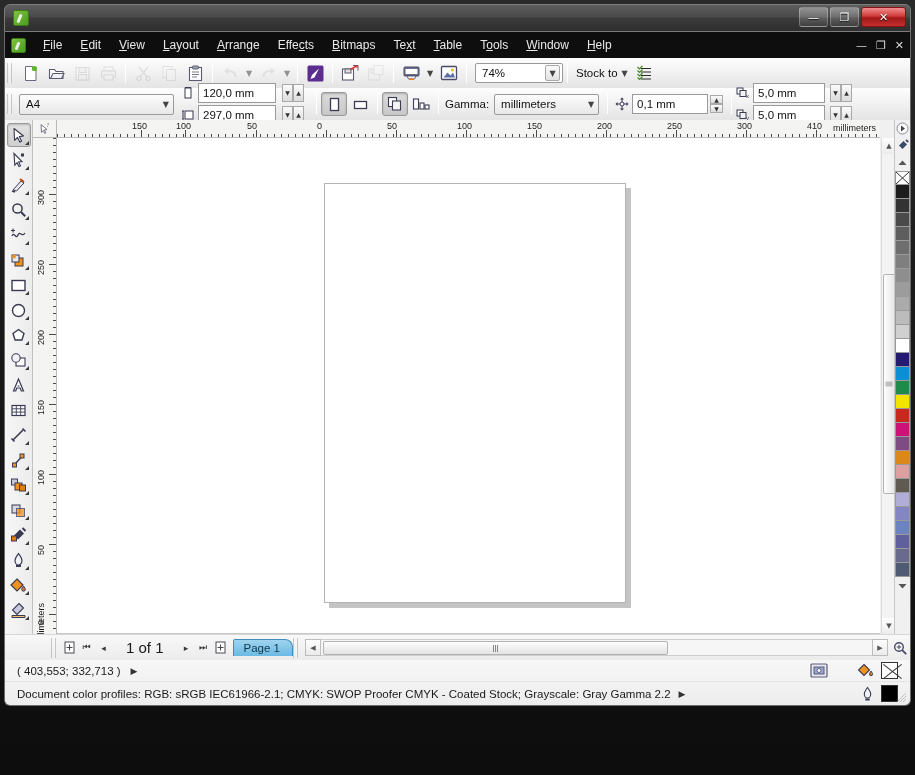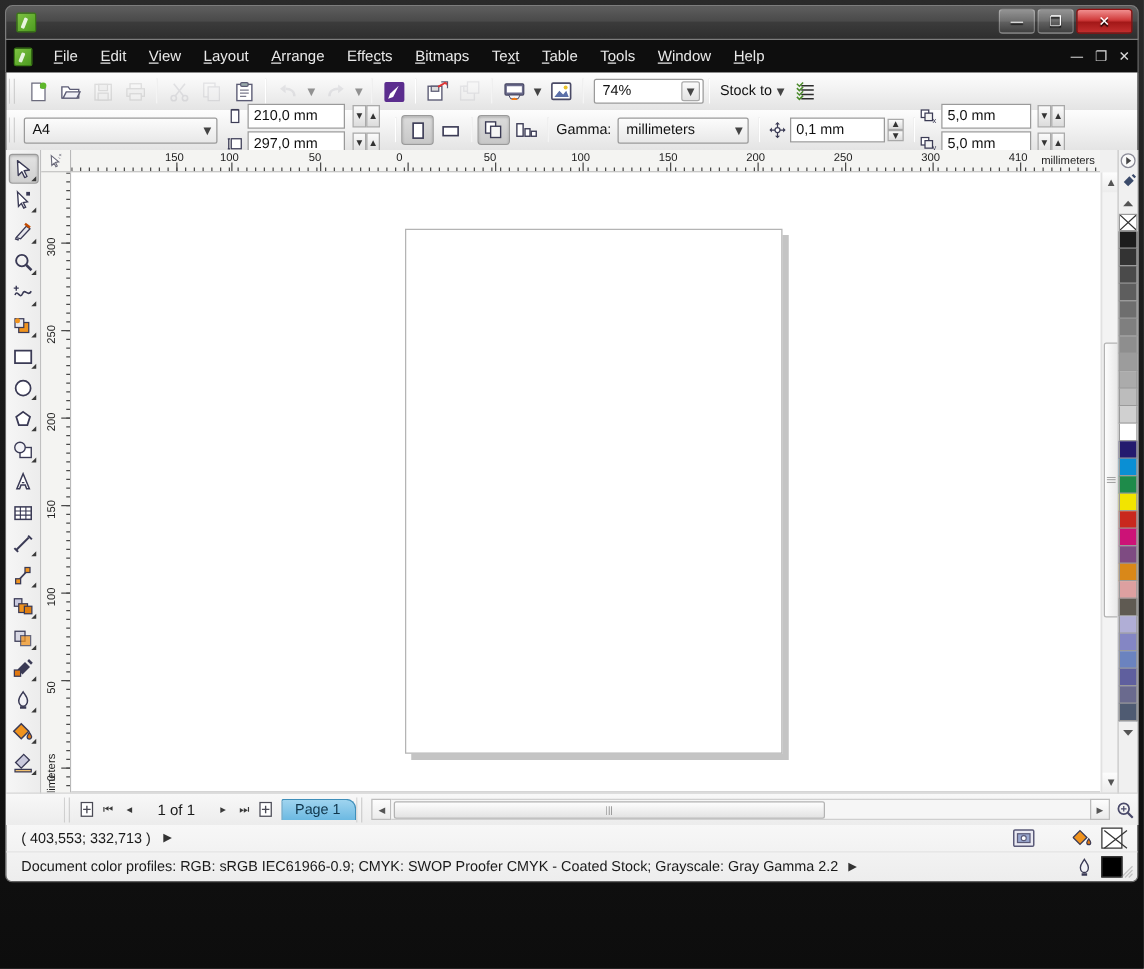--- a/index.html
+++ b/index.html
@@ -500,21 +500,21 @@
       <span class="caret">▼</span>
     </div>
 
     <div style="display:flex;flex-direction:column;gap:2px;margin-left:8px">
       <div style="display:flex;align-items:center;gap:4px">
         <svg width="12" height="12" viewBox="0 0 12 12">
           <rect x="3" y="1" width="6" height="10" fill="#fff" stroke="#3b3b55" stroke-width="1"></rect>
           <path d="M3 0.5h6" stroke="#3b3b55" stroke-width="1"></path>
         </svg>
         <div class="spinfield" style="width:78px">
-          <span>210,0 mm</span>
+          <span>120,0 mm</span>
         </div>
         <div class="spinner-h">
           <div>▼</div>
           <div>▲</div>
         </div>
       </div>
       <div style="display:flex;align-items:center;gap:4px">
         <svg width="12" height="12" viewBox="0 0 12 12">
           <rect x="3" y="2" width="8" height="8" fill="#fff" stroke="#3b3b55" stroke-width="1"></rect>
           <path d="M1 2v8M0 2h2M0 10h2" stroke="#3b3b55" stroke-width="1"></path>
@@ -1101,21 +1101,21 @@
     <div class="bottombar">
       <div class="grip" style="margin-left:46px"></div>
       <div class="navbtn">
         <svg width="13" height="13" viewBox="0 0 13 13">
           <rect x="2" y="1" width="9" height="11" fill="#fff" stroke="#4a4a55" stroke-width="1"></rect>
           <path d="M6.5 3.5v6M3.5 6.5h6" stroke="#4a4a55" stroke-width="1.1"></path>
         </svg>
       </div>
       <div class="navbtn">⏮</div>
       <div class="navbtn">◂</div>
-      <div style="padding:0 14px;font-size:12px;color:#1a1a1a">1 of 1</div>
+      <div style="padding:0 14px;font-size:15px;color:#1a1a1a">1 of 1</div>
       <div class="navbtn">▸</div>
       <div class="navbtn">⏭</div>
       <div class="navbtn">
         <svg width="13" height="13" viewBox="0 0 13 13">
           <rect x="2" y="1" width="9" height="11" fill="#fff" stroke="#4a4a55" stroke-width="1"></rect>
           <path d="M6.5 3.5v6M3.5 6.5h6" stroke="#4a4a55" stroke-width="1.1"></path>
         </svg>
       </div>
       <div class="pagetab">Page 1</div>
 
@@ -1157,21 +1157,21 @@
           <svg width="17" height="16" viewBox="0 0 17 16">
             <path d="M6 1.5l5.5 5.5-5.5 5.5-5.5-5.5z" fill="#f0931e" stroke="#3a3a55" stroke-width="1.1"></path>
             <path d="M13 8c.9 1.4 1.6 2.3 1.6 3.1a1.6 1.6 0 0 1-3.2 0c0-.8.7-1.7 1.6-3.1z" fill="#e07810" stroke="#3a3a55" stroke-width=".9"></path>
           </svg>
           <div class="fill-ind"></div>
         </div>
       </div>
     </div>
 
     <div class="status-row2">
-      <span>Document color profiles: RGB: sRGB IEC61966-0.9; CMYK: SWOP Proofer CMYK - Coated Stock; Grayscale: Gray Gamma 2.2</span>
+      <span>Document color profiles: RGB: sRGB IEC61966-2.1; CMYK: SWOP Proofer CMYK - Coated Stock; Grayscale: Gray Gamma 2.2</span>
       <span class="arrow-r" style="margin-left:8px">▶</span>
       <div style="margin-left:auto;margin-right:12px;display:flex;align-items:center;gap:6px">
         <svg width="15" height="16" viewBox="0 0 15 16">
           <path d="M7.5 1.5c1.8 2.8 3.2 4.1 3.2 6.4a3.2 4.1 0 0 1-6.4 0c0-2.3 1.4-3.6 3.2-6.4z" fill="#f2f2f6" stroke="#3a3a55" stroke-width="1.1"></path>
           <path d="M5.3 12.5h4.4v2h-4.4z" fill="#3a3a55"></path>
         </svg>
         <div class="outline-sw"></div>
       </div>
     </div>
 

